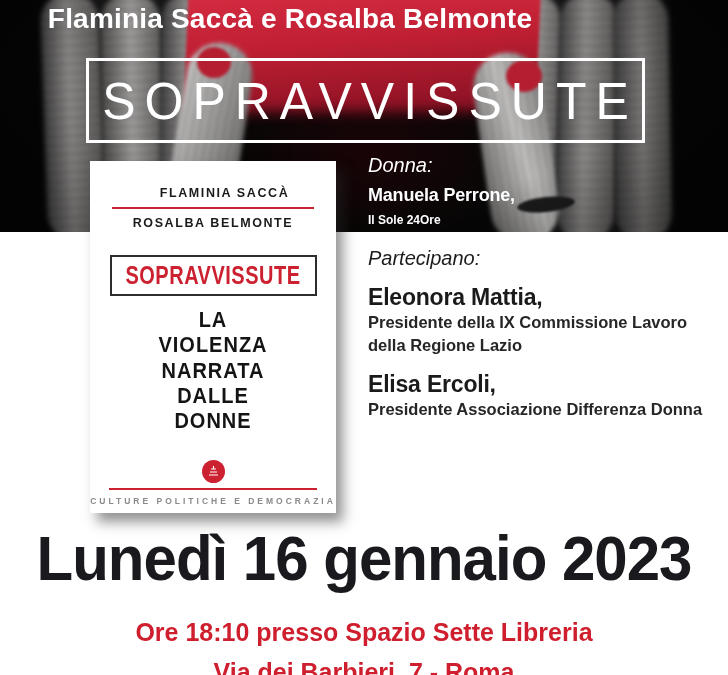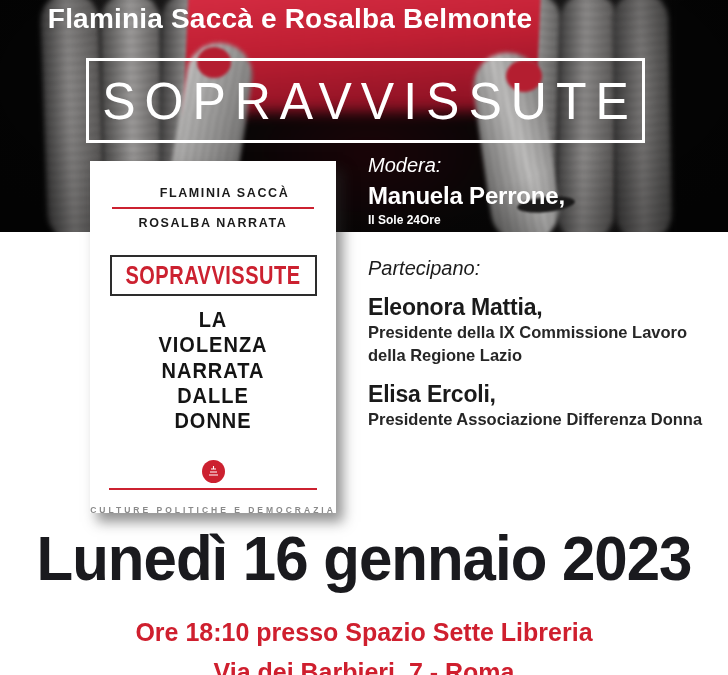--- a/index.html
+++ b/index.html
@@ -108,29 +108,29 @@
   .cover-subtitle { margin-top:17px; transform:scaleY(1.1); }
   .cover-subtitle div {
     font-size:20px; font-weight:700; letter-spacing:1px; line-height:23px; color:#141414;
   }
   .logo-wrap { margin-top:32px; }
   .logo-circle {
     width:23px; height:23px; border-radius:50%; background:#cc2130;
     display:inline-block; vertical-align:middle;
   }
   .publisher { margin-top:4px; font-size:9.5px; font-weight:700; letter-spacing:3.4px; color:#141414; }
-  .series    { margin-top:15px; font-size:8.5px; font-weight:700; letter-spacing:3px; color:#8a8a8a; }
+  .series    { margin-top:6px; font-size:8.5px; font-weight:700; letter-spacing:3px; color:#8a8a8a; }
 
   
   .moderator { position:absolute; left:368px; top:153px; z-index:5; color:#ffffff; }
   .section-label { font-style:italic; font-size:20px; font-weight:400; line-height:24px; }
-  .moderator .name { font-size:24px; font-weight:700; line-height:27px; margin-top:5px; letter-spacing:-0.2px; }
+  .moderator .name { font-size:18px; font-weight:700; line-height:27px; margin-top:5px; letter-spacing:-0.2px; }
   .moderator .affiliation { font-size:12px; font-weight:700; line-height:23px; }
 
-  .participants { position:absolute; left:368px; top:256px; width:340px; z-index:5; color:#1a1a1a; }
+  .participants { position:absolute; left:368px; top:246px; width:340px; z-index:5; color:#1a1a1a; }
   .participants .section-label { color:#1c1c1c; }
   .participant { margin-top:14px; }
   .participant .name { font-size:23px; font-weight:700; line-height:27px; letter-spacing:-0.2px; }
   .participant .role { font-size:16.5px; font-weight:700; line-height:23px; color:#262626; }
 
   
   .date-line {
     position:absolute; left:0; top:524px; width:728px; z-index:5;
     text-align:center; color:#1a1a1e; font-size:60px; font-weight:700;
     letter-spacing:-1px; transform:scaleY(1.06);
@@ -163,21 +163,21 @@
   </div>
 
   <div class="authors-line">Flaminia Saccà e Rosalba Belmonte</div>
   <div class="title-box">
     <span>SOPRAVVISSUTE</span>
   </div>
 
   <div class="book">
     <div class="cover-author a1">FLAMINIA SACCÀ</div>
     <div class="red-rule"></div>
-    <div class="cover-author">ROSALBA NARRATA</div>
+    <div class="cover-author">ROSALBA BELMONTE</div>
     <div class="cover-title-box">
       <span>SOPRAVVISSUTE</span>
     </div>
     <div class="cover-subtitle">
       <div>LA</div>
       <div>VIOLENZA</div>
       <div>NARRATA</div>
       <div>DALLE</div>
       <div>DONNE</div>
     </div>
@@ -186,21 +186,21 @@
         <svg width="23" height="23" viewBox="0 0 23 23">
           <path d="M7 15 h9 M8 12 h7 M9 9 h5 M11.5 6 v3" stroke="#ffffff" stroke-width="1.1" fill="none"></path>
         </svg>
       </span>
     </div>
     <div class="red-rule2"></div>
     <div class="series">CULTURE POLITICHE E DEMOCRAZIA</div>
   </div>
 
   <div class="moderator">
-    <div class="section-label">Modera:</div>
+    <div class="section-label">Donna:</div>
     <div class="name">Manuela Perrone,</div>
     <div class="affiliation">Il Sole 24Ore</div>
   </div>
 
   <div class="participants">
     <div class="section-label">Partecipano:</div>
     <div class="participant">
       <div class="name">Eleonora Mattia,</div>
       <div class="role">Presidente della IX Commissione Lavoro della Regione Lazio</div>
     </div>

